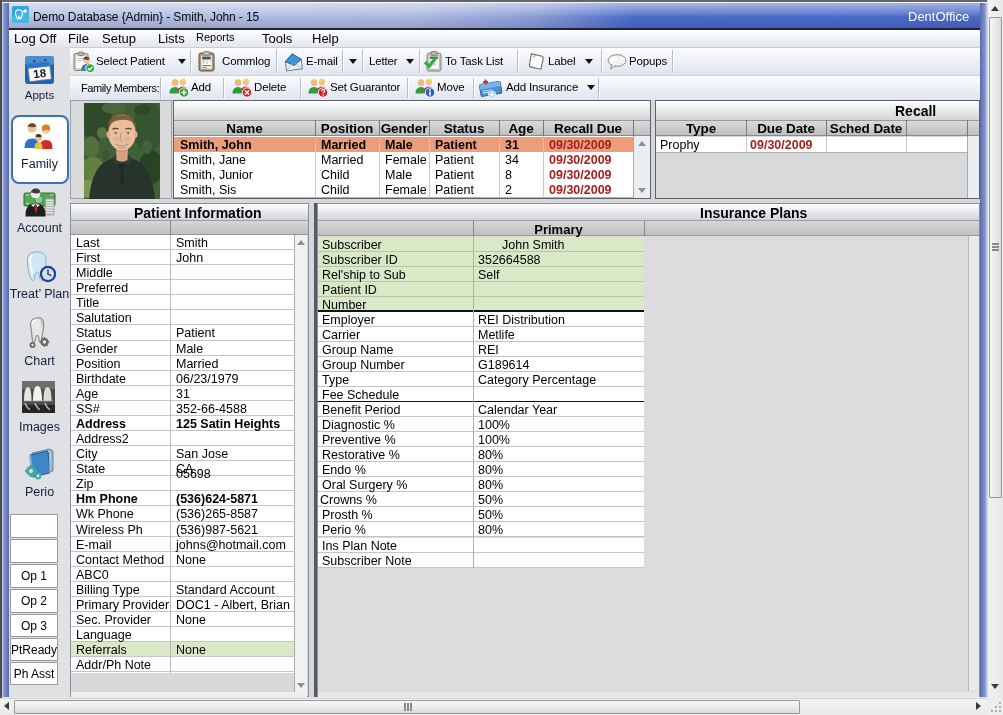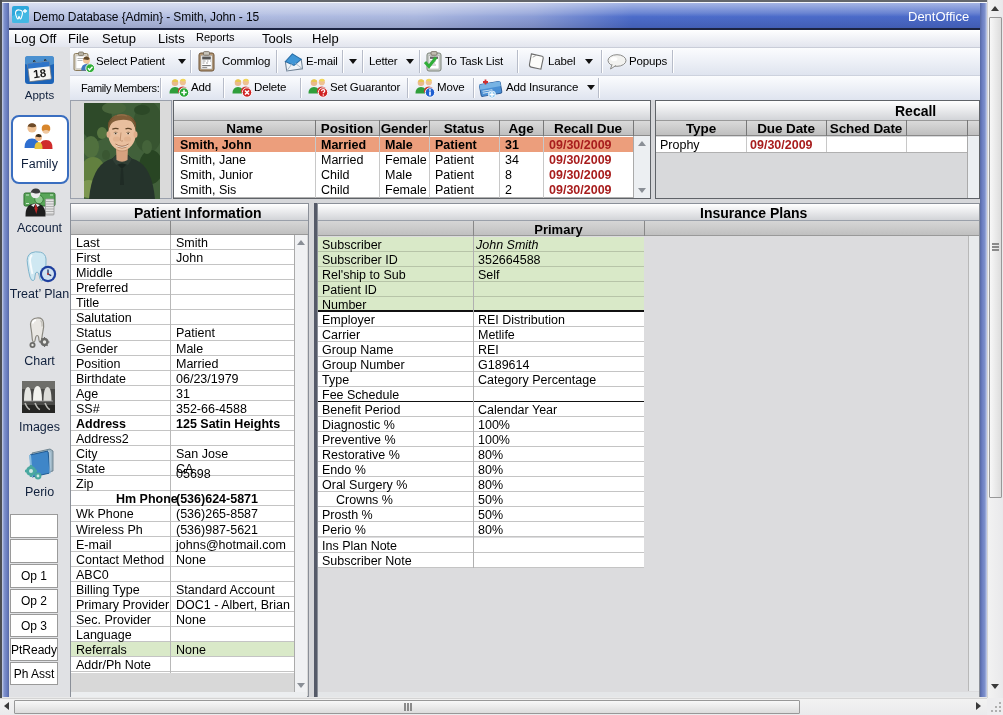--- a/index.html
+++ b/index.html
@@ -443,21 +443,21 @@
 <div class="abs" style="left:71px;top:446.12px;width:223px;height:15.08px;background:#fff;border-bottom:1px solid #c4c4c4;box-sizing:border-box;"></div>
 <div class="cell" style="left:76px;top:447.12px;font-weight:normal;">City</div>
 <div class="cell" style="left:176px;top:447.12px;font-weight:normal;">San Jose</div>
 <div class="abs" style="left:71px;top:461.20px;width:223px;height:15.08px;background:#fff;border-bottom:1px solid #c4c4c4;box-sizing:border-box;"></div>
 <div class="cell" style="left:76px;top:462.20px;font-weight:normal;">State</div>
 <div class="cell" style="left:176px;top:462.20px;font-weight:normal;">CA</div>
 <div class="abs" style="left:71px;top:476.28px;width:223px;height:15.08px;background:#fff;border-bottom:1px solid #c4c4c4;box-sizing:border-box;"></div>
 <div class="cell" style="left:76px;top:477.28px;font-weight:normal;">Zip</div>
 <div class="cell" style="left:176px;top:467px;font-weight:normal;">05698</div>
 <div class="abs" style="left:71px;top:491.36px;width:223px;height:15.08px;background:#fff;border-bottom:1px solid #c4c4c4;box-sizing:border-box;"></div>
-<div class="cell" style="left:76px;top:492.36px;font-weight:bold;margin-left:40px;">Hm Phone</div>
+<div class="cell" style="left:76px;top:492.36px;font-weight:bold;">Hm Phone</div>
 <div class="cell" style="left:176px;top:492.36px;font-weight:bold;">(536)624-5871</div>
 <div class="abs" style="left:71px;top:506.44px;width:223px;height:15.08px;background:#fff;border-bottom:1px solid #c4c4c4;box-sizing:border-box;"></div>
 <div class="cell" style="left:76px;top:507.44px;font-weight:normal;">Wk Phone</div>
 <div class="cell" style="left:176px;top:507.44px;font-weight:normal;">(536)265-8587</div>
 <div class="abs" style="left:71px;top:521.52px;width:223px;height:15.08px;background:#fff;border-bottom:1px solid #c4c4c4;box-sizing:border-box;"></div>
 <div class="cell" style="left:76px;top:522.52px;font-weight:normal;">Wireless Ph</div>
 <div class="cell" style="left:176px;top:522.52px;font-weight:normal;">(536)987-5621</div>
 <div class="abs" style="left:71px;top:536.60px;width:223px;height:15.08px;background:#fff;border-bottom:1px solid #c4c4c4;box-sizing:border-box;"></div>
 <div class="cell" style="left:76px;top:537.60px;font-weight:normal;">E-mail</div>
 <div class="cell" style="left:176px;top:537.60px;font-weight:normal;">johns@hotmail.com</div>
@@ -489,21 +489,21 @@
 <div class="abs" style="left:314px;top:203px;width:3px;height:494px;background:#555a68;"></div>
 <div class="abs" style="left:317px;top:203px;width:663px;height:494px;background:#dcdcde;border:1px solid #8a8f98;box-sizing:border-box;"></div>
 <div class="abs" style="left:318px;top:204px;width:661px;height:17px;background:linear-gradient(#ffffff,#d2d4d8);border-bottom:1px solid #9aa0aa;box-sizing:border-box;"></div>
 <div class="txt" style="left:700px;top:205px;font-weight:bold;font-size:14px;">Insurance Plans</div>
 <div class="abs" style="left:318px;top:221px;width:661px;height:15px;background:linear-gradient(#d6d6d6,#c0c0c0);border-bottom:1px solid #999;box-sizing:border-box;"></div>
 <div class="txt" style="left:473px;top:222px;width:171px;text-align:center;font-weight:bold;font-size:13px;">Primary</div>
 <div class="abs" style="left:473px;top:221px;width:1px;height:15px;background:#888;"></div>
 <div class="abs" style="left:644px;top:221px;width:1px;height:15px;background:#888;"></div>
 <div class="abs" style="left:318px;top:236.50px;width:326px;height:15.05px;background:#d9e9c8;border-bottom:1px solid #b7c4a8;box-sizing:border-box;"></div>
 <div class="cell" style="left:322px;top:237.50px;">Subscriber</div>
-<div class="cell" style="left:476px;top:237.50px;font-style:italic;">John Smith</div>
+<div class="cell" style="left:502px;top:237.50px;">John Smith</div>
 <div class="abs" style="left:318px;top:251.55px;width:326px;height:15.05px;background:#d9e9c8;border-bottom:1px solid #b7c4a8;box-sizing:border-box;"></div>
 <div class="cell" style="left:322px;top:252.55px;">Subscriber ID</div>
 <div class="cell" style="left:478px;top:252.55px;">352664588</div>
 <div class="abs" style="left:318px;top:266.60px;width:326px;height:15.05px;background:#d9e9c8;border-bottom:1px solid #b7c4a8;box-sizing:border-box;"></div>
 <div class="cell" style="left:322px;top:267.60px;">Rel'ship to Sub</div>
 <div class="cell" style="left:478px;top:267.60px;">Self</div>
 <div class="abs" style="left:318px;top:281.65px;width:326px;height:15.05px;background:#d9e9c8;border-bottom:1px solid #b7c4a8;box-sizing:border-box;"></div>
 <div class="cell" style="left:322px;top:282.65px;">Patient ID</div>
 <div class="abs" style="left:318px;top:296.70px;width:326px;height:15.05px;background:#d9e9c8;border-bottom:1px solid #b7c4a8;box-sizing:border-box;"></div>
 <div class="cell" style="left:322px;top:297.70px;">Number</div>
@@ -538,21 +538,21 @@
 <div class="abs" style="left:318px;top:447.20px;width:326px;height:15.05px;background:#fff;border-bottom:1px solid #c4c4c4;box-sizing:border-box;"></div>
 <div class="cell" style="left:322px;top:448.20px;">Restorative %</div>
 <div class="cell" style="left:478px;top:448.20px;">80%</div>
 <div class="abs" style="left:318px;top:462.25px;width:326px;height:15.05px;background:#fff;border-bottom:1px solid #c4c4c4;box-sizing:border-box;"></div>
 <div class="cell" style="left:322px;top:463.25px;">Endo %</div>
 <div class="cell" style="left:478px;top:463.25px;">80%</div>
 <div class="abs" style="left:318px;top:477.30px;width:326px;height:15.05px;background:#fff;border-bottom:1px solid #c4c4c4;box-sizing:border-box;"></div>
 <div class="cell" style="left:322px;top:478.30px;">Oral Surgery %</div>
 <div class="cell" style="left:478px;top:478.30px;">80%</div>
 <div class="abs" style="left:318px;top:492.35px;width:326px;height:15.05px;background:#fff;border-bottom:1px solid #c4c4c4;box-sizing:border-box;"></div>
-<div class="cell" style="left:336px;top:493.35px;">Crowns %</div>
+<div class="cell" style="left:320px;top:493.35px;">Crowns %</div>
 <div class="cell" style="left:478px;top:493.35px;">50%</div>
 <div class="abs" style="left:318px;top:507.40px;width:326px;height:15.05px;background:#fff;border-bottom:1px solid #c4c4c4;box-sizing:border-box;"></div>
 <div class="cell" style="left:322px;top:508.40px;">Prosth %</div>
 <div class="cell" style="left:478px;top:508.40px;">50%</div>
 <div class="abs" style="left:318px;top:522.45px;width:326px;height:15.05px;background:#fff;border-bottom:1px solid #c4c4c4;box-sizing:border-box;"></div>
 <div class="cell" style="left:322px;top:523.45px;">Perio %</div>
 <div class="cell" style="left:478px;top:523.45px;">80%</div>
 <div class="abs" style="left:318px;top:537.50px;width:326px;height:15.05px;background:#fff;border-bottom:1px solid #c4c4c4;box-sizing:border-box;"></div>
 <div class="cell" style="left:322px;top:538.50px;">Ins Plan Note</div>
 <div class="abs" style="left:318px;top:552.55px;width:326px;height:15.05px;background:#fff;border-bottom:1px solid #c4c4c4;box-sizing:border-box;"></div>

